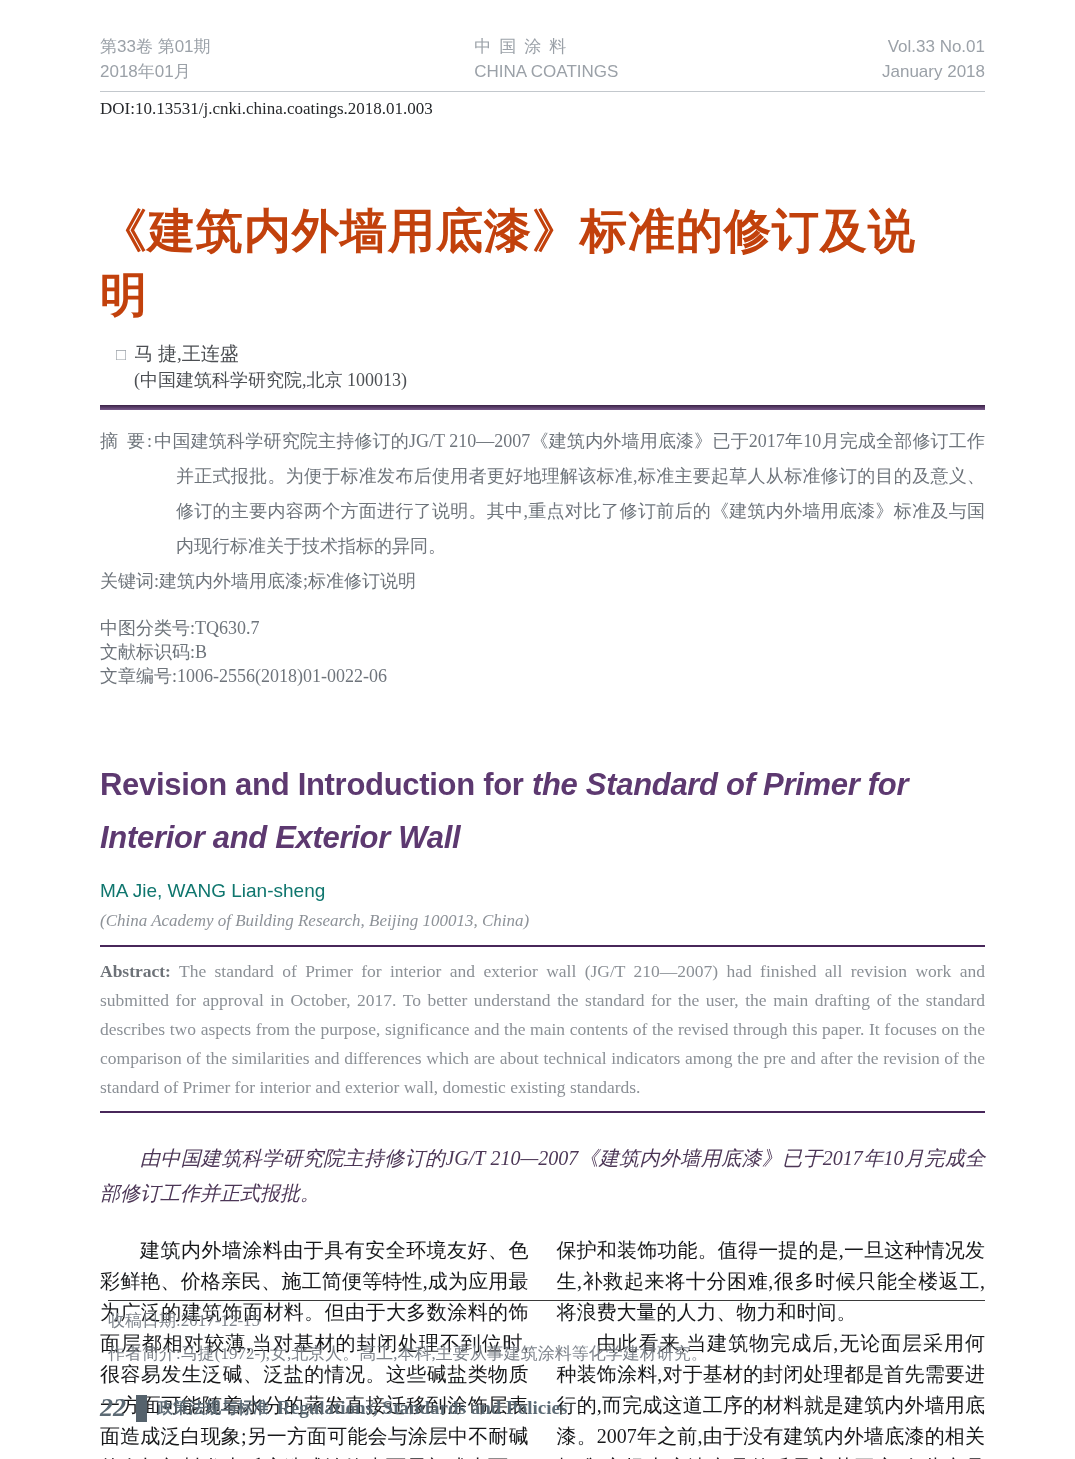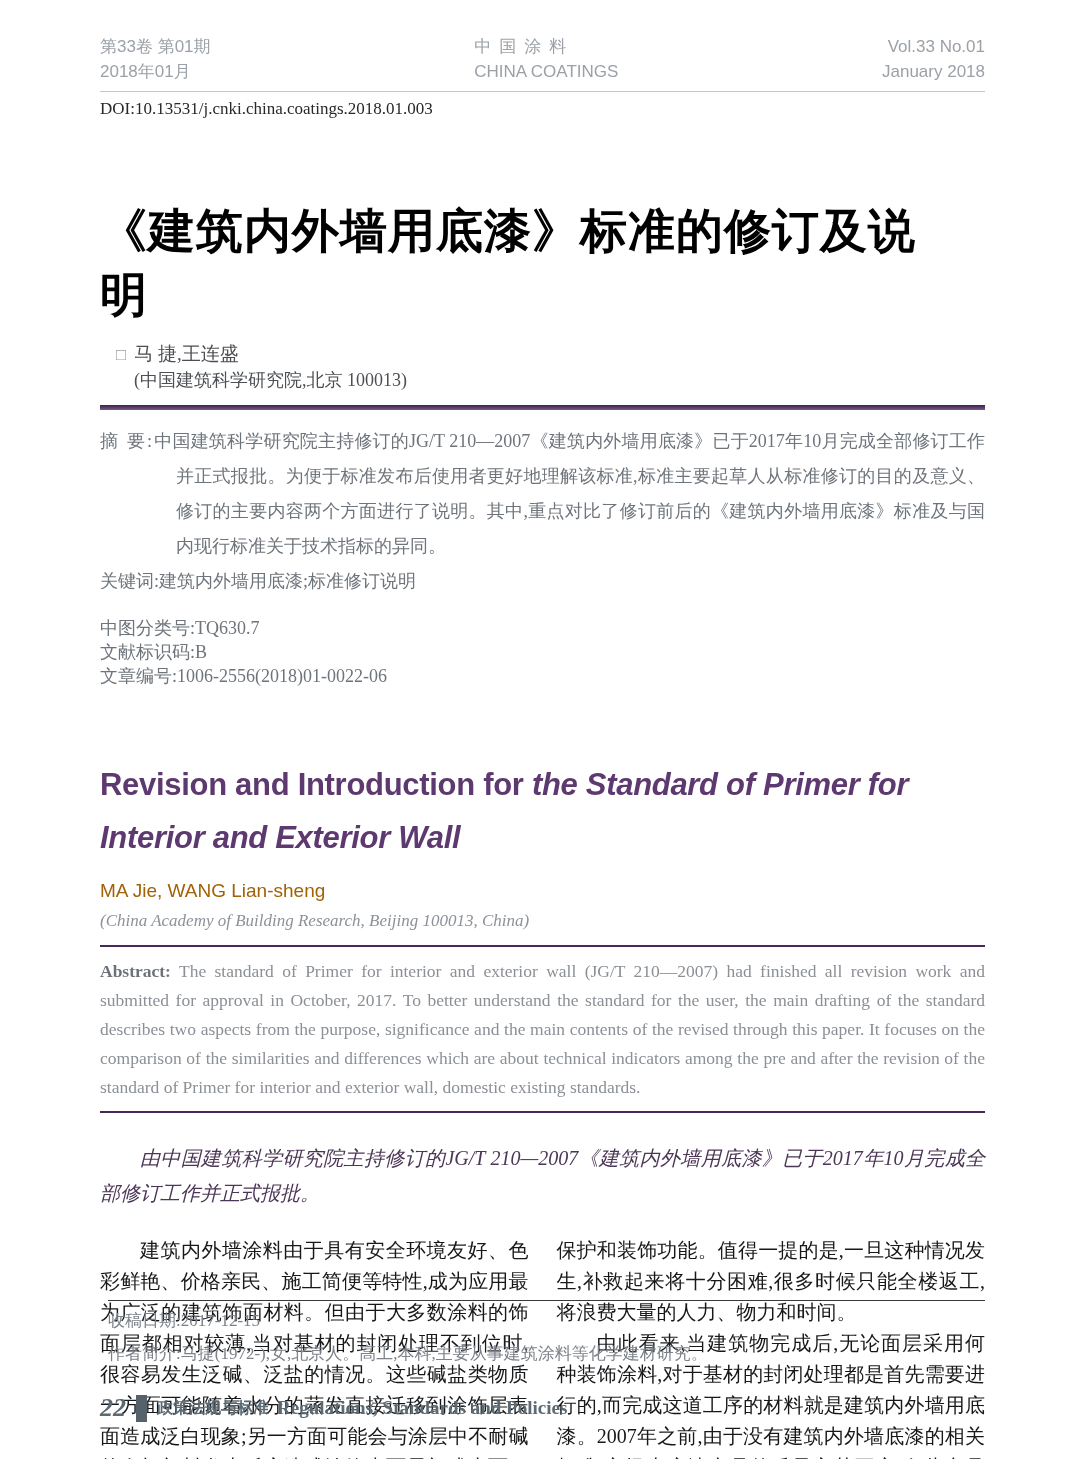--- a/index.html
+++ b/index.html
@@ -24,21 +24,21 @@
   .jheader .col-center { text-align: left; }
   .jheader .col-center .zh { letter-spacing: 8px; }
   .jheader .col-right { text-align: right; }
   .doi-line { margin-top: 7px; font-size: 17px; color: #26282b; }
 
   
   .title-zh {
     margin-top: 80px; max-width: 832px;
     font-family: Liberation Serif, serif;
     font-weight: 800; font-size: 47px; line-height: 64px;
-    color: #000000; letter-spacing: 1px;
+    color: #c2410c; letter-spacing: 1px;
   }
   .authors-zh {
     margin-top: 14px; padding-left: 16px;
     font-size: 19px; color: #4c4f53; line-height: 26px;
   }
   .authors-zh .marker { color: #9ba1a8; margin-right: 8px; font-size: 17px; }
   .affil-zh { padding-left: 34px; font-size: 18px; color: #4c4f53; line-height: 25px; }
   .rule-thick {
     margin-top: 12px; height: 5px;
     background: linear-gradient(#3a2146, #7a5b8c);
@@ -59,21 +59,21 @@
   
   .title-en {
     margin-top: 70px;
     font-family: "Liberation Sans", "DejaVu Sans", sans-serif;
     font-weight: bold; font-size: 31px; line-height: 53px;
     color: #5d3970; letter-spacing: -0.3px;
   }
   .title-en .it { font-style: italic; }
   .authors-en {
     margin-top: 16px; font-family: "Liberation Sans", "DejaVu Sans", sans-serif;
-    font-size: 19px; color: #a16207;
+    font-size: 19px; color: #0f766e;
   }
   .affil-en { margin-top: 9px; font-style: italic; font-size: 17px; color: #8d9298; }
   .rule-thin { margin-top: 14px; height: 2px; background: #48275a; }
 
   
   .abstract-en {
     margin-top: 10px; font-size: 17.5px; line-height: 29px;
     color: #8b9096; text-align: justify;
   }
   .abstract-en .lbl, .keywords-en .lbl { font-weight: bold; color: #6d7278; }

